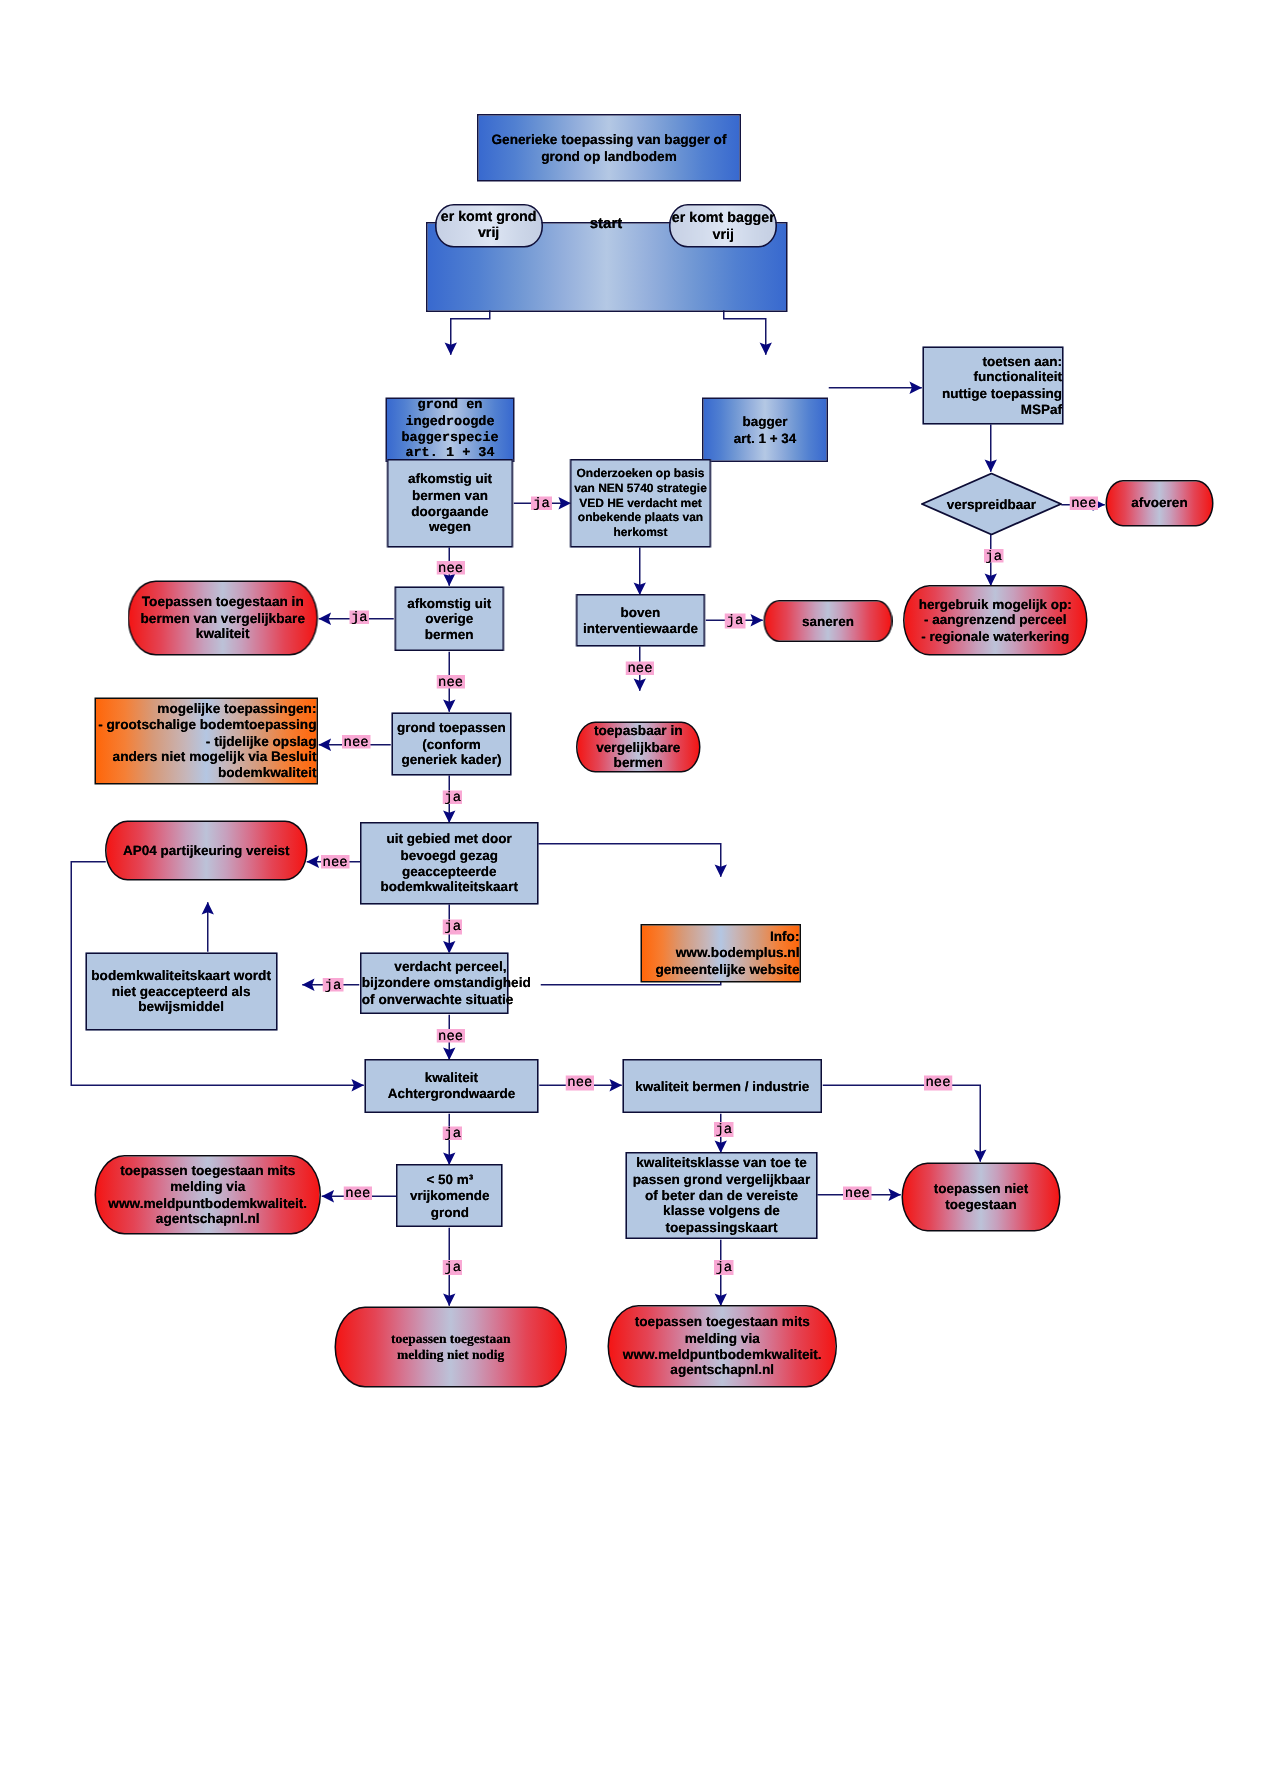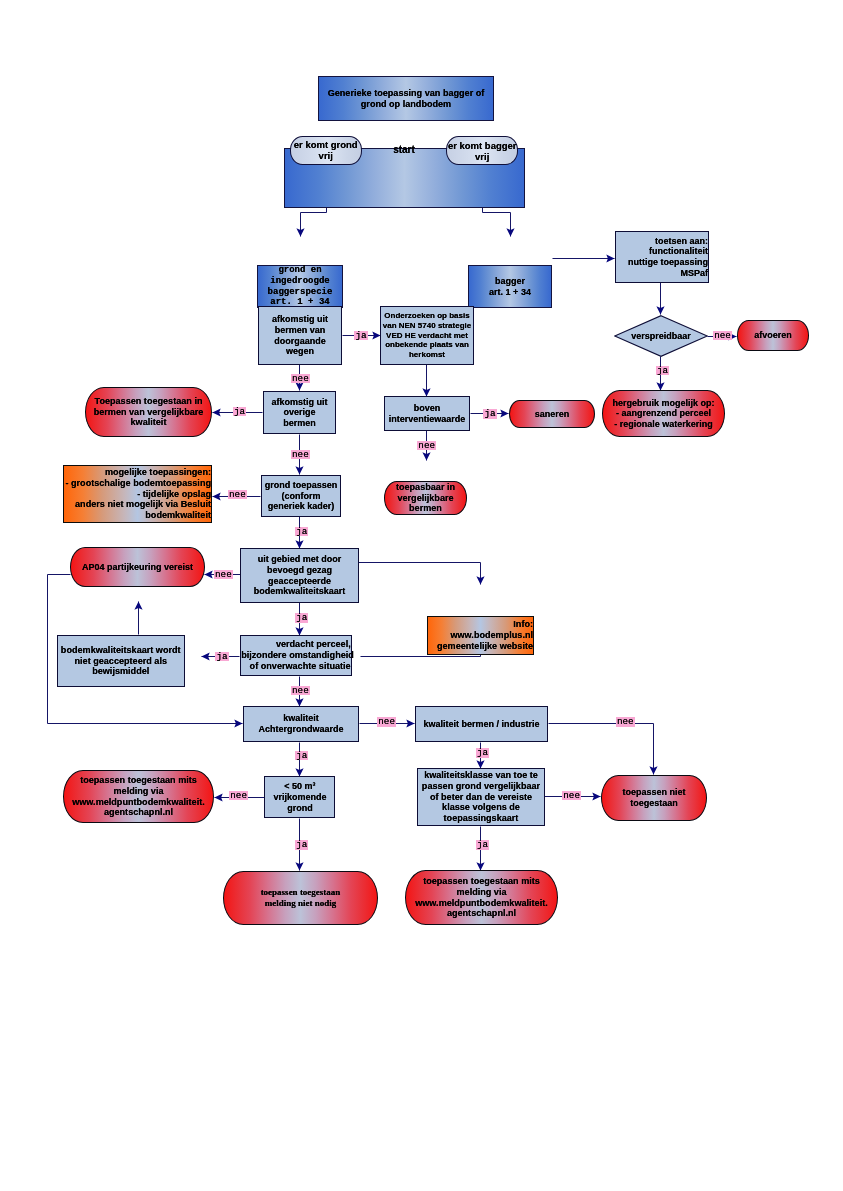--- a/index.html
+++ b/index.html
@@ -205,21 +205,21 @@
     </div>
     <div class="node steel" style="left: 240px; top: 548px; width: 119px; height: 55px; font-size: 9px; line-height: 10.6px;">
       <span>uit gebied met door<br>bevoegd gezag<br>geaccepteerde<br>bodemkwaliteitskaart</span>
     </div>
     <div class="node orange left" style="left: 427px; top: 585px; width: 107px; height: 39px; font-size: 9.1px; line-height: 10.7px; margin-top: 31px;">
       <span>Info:<br>www.bodemplus.nl<br>gemeentelijke website</span>
     </div>
     <div class="node steel" style="left: 57px; top: 635px; width: 127.5px; height: 52px; font-size: 9.1px; line-height: 10.7px;">
       <span>bodemkwaliteitskaart wordt<br>niet geaccepteerd als<br>bewijsmiddel</span>
     </div>
-    <div class="node steel left" style="left: 239.7px; top: 635px; width: 112px; height: 41px; font-size: 9.1px; line-height: 10.7px;">
+    <div class="node steel left" style="left: 239.7px; top: 635px; width: 99px; height: 41px; font-size: 9.1px; line-height: 10.7px;">
       <span>verdacht perceel,<br>bijzondere omstandigheid<br>of onverwachte situatie</span>
     </div>
     <div class="node steel" style="left: 243px; top: 706px; width: 116px; height: 36px; font-size: 9px; line-height: 10.6px;">
       <span>kwaliteit<br>Achtergrondwaarde</span>
     </div>
     <div class="node steel" style="left: 415px; top: 706px; width: 133px; height: 36px; font-size: 9px; line-height: 10.6px;">
       <span>kwaliteit bermen / industrie</span>
     </div>
     <div class="node steel" style="left: 264.3px; top: 776.2px; width: 71.2px; height: 42.2px; font-size: 9px; line-height: 10.6px;">
       <span>&lt; 50 m³<br>vrijkomende<br>grond</span>

